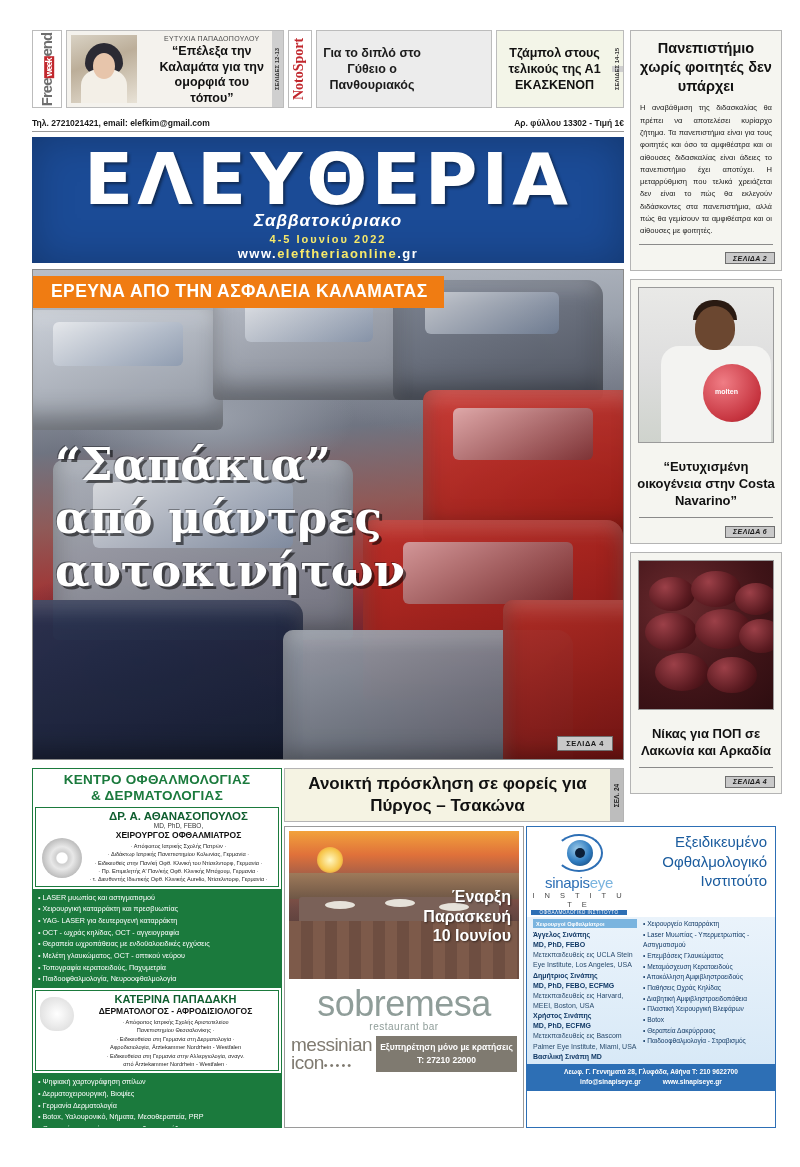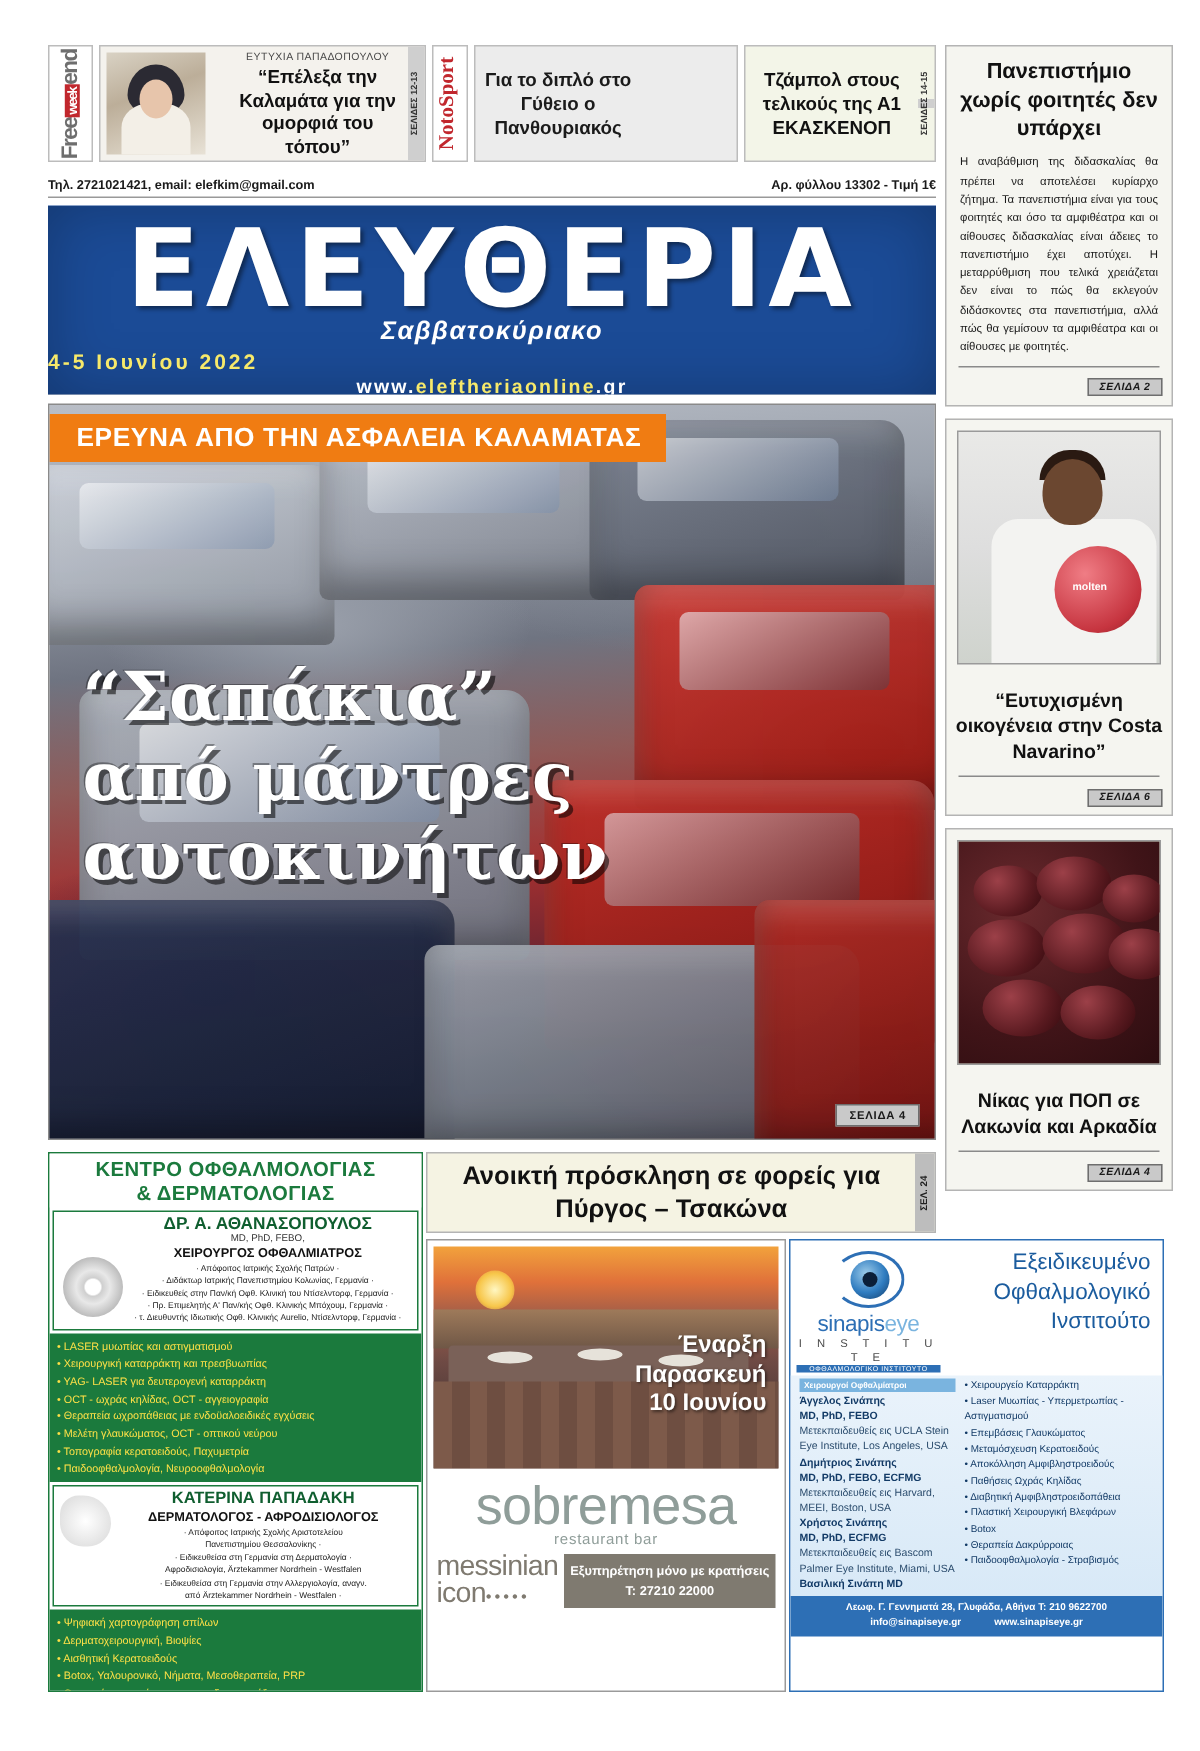--- a/index.html
+++ b/index.html
@@ -47,21 +47,21 @@
   .contactline { position:absolute; left:32px; top:118px; width:592px; display:flex; justify-content:space-between;
                  font-size:8.5px; font-weight:bold; color:#1a1a1a; border-bottom:1px solid #999; padding-bottom:3px; }
 
   
   .masthead { position:absolute; left:32px; top:137px; width:592px; height:126px; background:#1b4b96;
               box-shadow: inset 0 0 40px rgba(0,0,0,.25); overflow:hidden; }
   .mast-title { text-align:center; color:#fff; font-size:72px; font-weight:bold; letter-spacing:4px;
                 font-family:"DejaVu Sans", sans-serif; line-height:1; padding-top:6px;
                 text-shadow: 2px 2px 3px rgba(0,0,0,.45); }
   .mast-sub { text-align:center; color:#fff; font-size:17px; font-weight:bold; margin-top:-4px; letter-spacing:1px;font-style:italic; }
-  .mast-date { text-align:left; color:#f7e96a; font-size:14px; font-weight:bold; letter-spacing:2px; margin-top:2px; }
+  .mast-date { text-align:center; color:#f7e96a; font-size:11px; font-weight:bold; letter-spacing:2px; margin-top:2px; }
   .mast-url { text-align:center; color:#ffffff; font-size:13px; font-weight:bold; letter-spacing:1.5px; margin-top:1px; }
   .mast-url b { color:#f7e96a; }
 
   
   .mainphoto { position:absolute; left:32px; top:269px; width:592px; height:491px; overflow:hidden;
                border:1px solid #8a8a8a;
                background:
                  radial-gradient(ellipse 240px 120px at 80% 88%, #8c1212 0%, rgba(140,18,18,0) 70%),
                  radial-gradient(ellipse 200px 110px at 92% 46%, #b01a1a 0%, rgba(176,26,26,0) 70%),
                  radial-gradient(ellipse 220px 120px at 60% 95%, #2a2a30 0%, rgba(42,42,48,0) 70%),
@@ -118,21 +118,21 @@
   
   .ad-left { position:absolute; left:32px; top:768px; width:250px; height:360px; border:1px solid #1b7a3d;
              background:#ffffff; overflow:hidden; }
   .adl-title { background:#ffffff; color:#1b7a3d; text-align:center; font-size:13.5px; font-weight:bold; padding:3px 0 1px;
                line-height:1.18; letter-spacing:.3px; }
   .adl-panel { border:1px solid #1b7a3d; margin:2px; padding:2px 3px; background:#fff; }
   .adl-doc { text-align:center; font-size:11.5px; font-weight:bold; color:#0f5e2f; }
   .adl-cred { text-align:center; font-size:6.5px; color:#333; }
   .adl-spec { text-align:center; font-size:8.5px; font-weight:bold; color:#111; margin-top:1px; }
   .adl-lines { font-size:5.6px; color:#222; text-align:center; line-height:1.5; margin-top:2px; }
-  .adl-green { background:#1b7a3d; color:#fde047; padding:3px 5px; }
+  .adl-green { background:#1b7a3d; color:#ffffff; padding:3px 5px; }
   .adl-green ul { list-style:none; }
   .adl-green li { font-size:7.2px; line-height:1.62; }
   .adl-green li:before { content:"• "; }
   .adl-eye { position:absolute; left:6px; top:30px; width:40px; height:40px; border-radius:50%;
              background: radial-gradient(circle, #ffffff 18%, #cfcfcf 22%, #e8e8e8 40%, #bdbdbd 70%); }
 
   
   .ad-mid { position:absolute; left:284px; top:826px; width:240px; height:302px; border:1px solid #9a9a9a; background:#fff; }
   .sb-photo { height:148px; margin:4px; position:relative; overflow:hidden;
     background: linear-gradient(180deg,#f2a23c 0%, #e0713a 16%, #9c5c4a 32%, #6e4a44 52%, #4e3a38 74%, #6b4a40 100%); }
@@ -353,21 +353,21 @@
         <div>· Ειδικευθείσα στη Γερμανία στη Δερματολογία ·</div>
         <div>Αφροδισιολογία, Ärztekammer Nordrhein - Westfalen</div>
         <div>· Ειδικευθείσα στη Γερμανία στην Αλλεργιολογία, αναγν.</div>
         <div>από Ärztekammer Nordrhein - Westfalen ·</div>
       </div>
     </div>
     <div class="adl-green">
       <ul>
         <li>Ψηφιακή χαρτογράφηση σπίλων</li>
         <li>Δερματοχειρουργική, Βιοψίες</li>
-        <li>Αισθητική Κερατοειδούς</li>
+        <li>Γερμανία Δερματολογία</li>
         <li>Botox, Υαλουρονικό, Νήματα, Μεσοθεραπεία, PRP</li>
         <li>Θεραπείες προσώπου με μικροδερμοαπόξεση</li>
 
       </ul>
     </div>
 
   </div>
 
   <div class="ad-mid">
     <div class="sb-photo">

